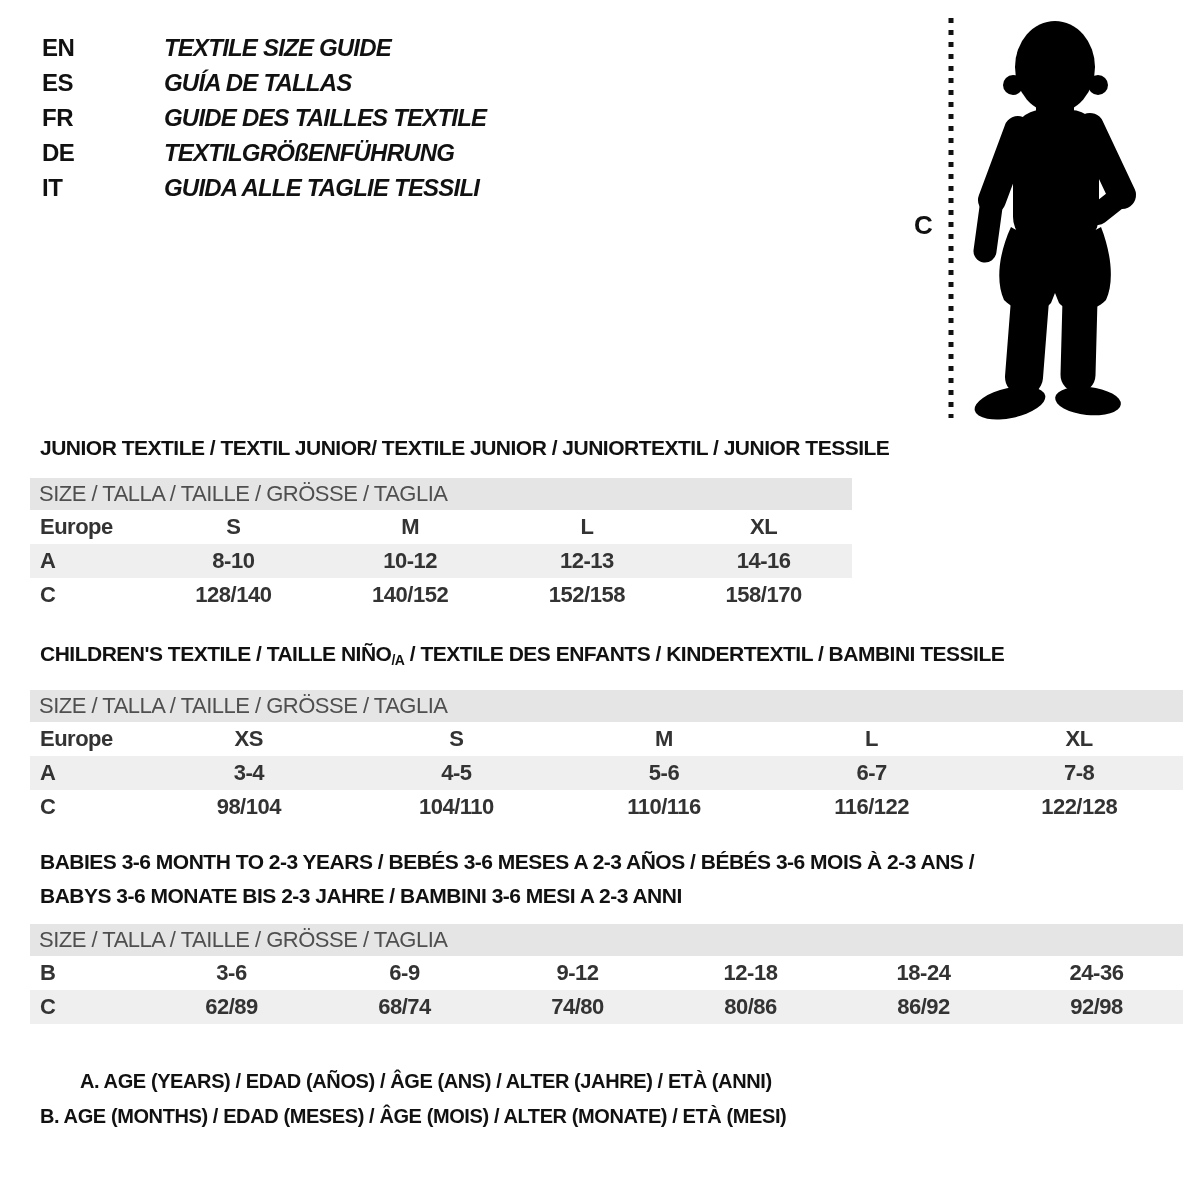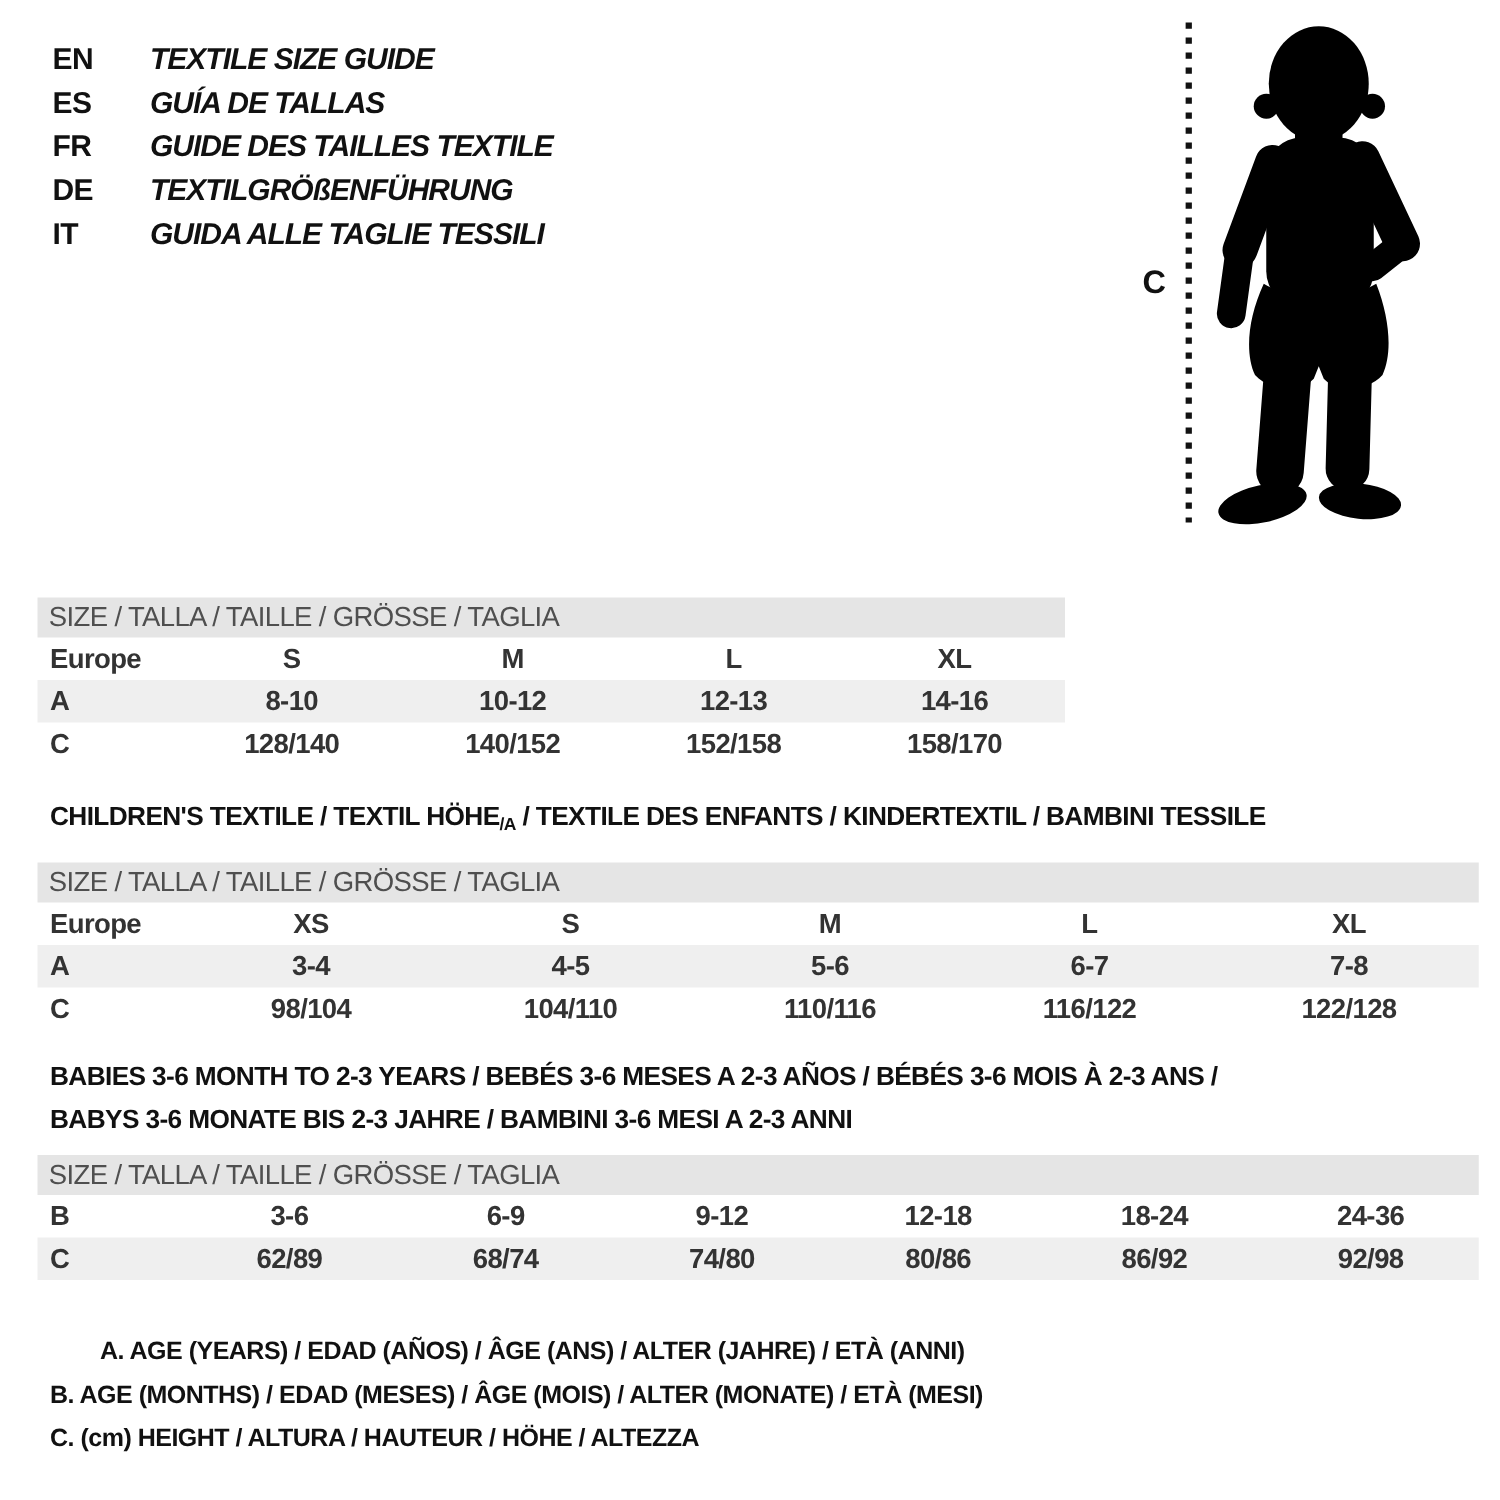--- a/index.html
+++ b/index.html
@@ -4,21 +4,21 @@
 <style>
   * { margin:0; padding:0; box-sizing:border-box; }
   html,body { background:#ffffff; }
   .canvas {
     position:relative; width:1200px; height:1200px; background:#ffffff;
     font-family:"Liberation Sans", sans-serif; color:#111; overflow:hidden;
   }
 
   
   .lang-block { position:absolute; left:42px; top:30px; }
-  .lang-row { display:flex; height:35px; align-items:center; }
+  .lang-row { display:flex; height:35px; align-items:center;gap:44px; }
   .lang-code { width:78px; font-size:24px; font-weight:700; letter-spacing:-0.5px; }
   .lang-title { font-size:24px; font-weight:700; letter-spacing:-0.8px; white-space:nowrap;font-style:italic; }
 
   
   .figure-area { position:absolute; left:900px; top:0; width:300px; height:430px; }
   .measure-label { position:absolute; left:14px; top:210px; font-size:26px; font-weight:700; }
   .dash-line { position:absolute; left:48px; top:16px; }
   .silhouette { position:absolute; left:58px; top:5px; }
 
   
@@ -83,20 +83,21 @@
         <path d="M34,195 L27,246" stroke="#000" stroke-width="23" stroke-linecap="round"></path>
         <path d="M53,222 C40,250 38,278 46,295 C58,308 82,310 93,298 L97,288 L101,298 C112,310 136,308 148,295 C156,278 154,250 143,222 C120,236 76,236 53,222 Z"></path>
         <path d="M72,295 L66,372" stroke="#000" stroke-width="38" stroke-linecap="round"></path>
         <path d="M122,295 L120,370" stroke="#000" stroke-width="35" stroke-linecap="round"></path>
         <ellipse cx="52" cy="398" rx="36" ry="15" transform="rotate(-12 52 398)"></ellipse>
         <ellipse cx="130" cy="396" rx="33" ry="14" transform="rotate(6 130 396)"></ellipse>
       </g>
     </svg>
   </div>
 
+  <div class="section-title" style="top:436px;">JUNIOR TEXTILE / TEXTIL JUNIOR/ TEXTILE JUNIOR / JUNIORTEXTIL / JUNIOR TESSILE</div>
   <div class="size-table" style="top:478px; width:822px;">
     <div class="size-bar">SIZE / TALLA / TAILLE / GRÖSSE / TAGLIA</div>
     <div class="t-row">
       <span class="t-label">Europe</span>
       <span class="t-cell">S</span>
       <span class="t-cell">M</span>
       <span class="t-cell">L</span>
       <span class="t-cell">XL</span>
     </div>
     <div class="t-row shaded">
@@ -108,21 +109,21 @@
     </div>
     <div class="t-row">
       <span class="t-label">C</span>
       <span class="t-cell">128/140</span>
       <span class="t-cell">140/152</span>
       <span class="t-cell">152/158</span>
       <span class="t-cell">158/170</span>
     </div>
   </div>
 
-  <div class="section-title" style="top:642px;"><span>CHILDREN'S TEXTILE / TEXTIL HÖHE</span><span class="title-sub">/A</span><span> / TEXTILE DES ENFANTS / KINDERTEXTIL / BAMBINI TESSILE</span></div>
+  <div class="section-title" style="top:642px;"><span>CHILDREN'S TEXTILE / TAILLE NIÑO</span><span class="title-sub">/A</span><span> / TEXTILE DES ENFANTS / KINDERTEXTIL / BAMBINI TESSILE</span></div>
   <div class="size-table" style="top:690px; width:1153px;">
     <div class="size-bar">SIZE / TALLA / TAILLE / GRÖSSE / TAGLIA</div>
     <div class="t-row">
       <span class="t-label">Europe</span>
       <span class="t-cell">XS</span>
       <span class="t-cell">S</span>
       <span class="t-cell">M</span>
       <span class="t-cell">L</span>
       <span class="t-cell">XL</span>
     </div>
@@ -163,15 +164,14 @@
       <span class="t-cell">68/74</span>
       <span class="t-cell">74/80</span>
       <span class="t-cell">80/86</span>
       <span class="t-cell">86/92</span>
       <span class="t-cell">92/98</span>
     </div>
   </div>
 
   <div class="note" style="top:1070px;margin-left:40px;">A. AGE (YEARS) / EDAD (AÑOS) / ÂGE (ANS) / ALTER (JAHRE) / ETÀ (ANNI)</div>
   <div class="note" style="top:1105px;">B. AGE (MONTHS) / EDAD (MESES) / ÂGE (MOIS) / ALTER (MONATE) / ETÀ (MESI)</div>
-  <div class="note" style="top:1140px;">C. (cm) HEIGHT / ALTURA / HAUTEUR / HÖHE / ALTEZZA</div>
 
 </div>
 
 </body></html>

